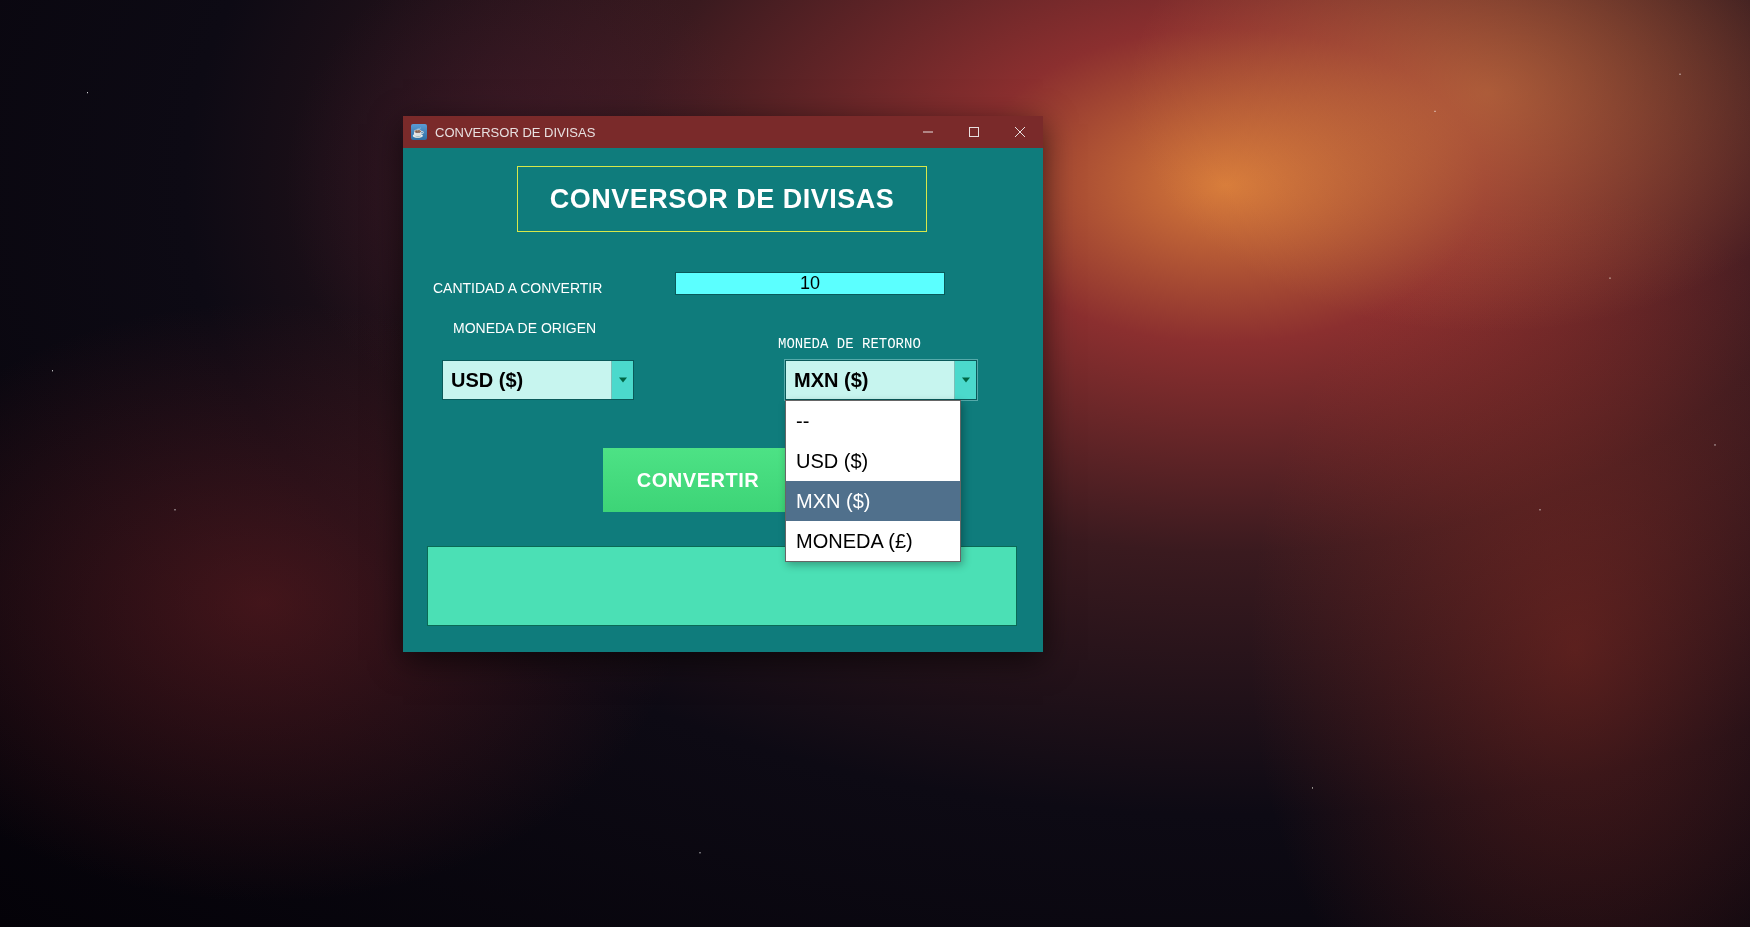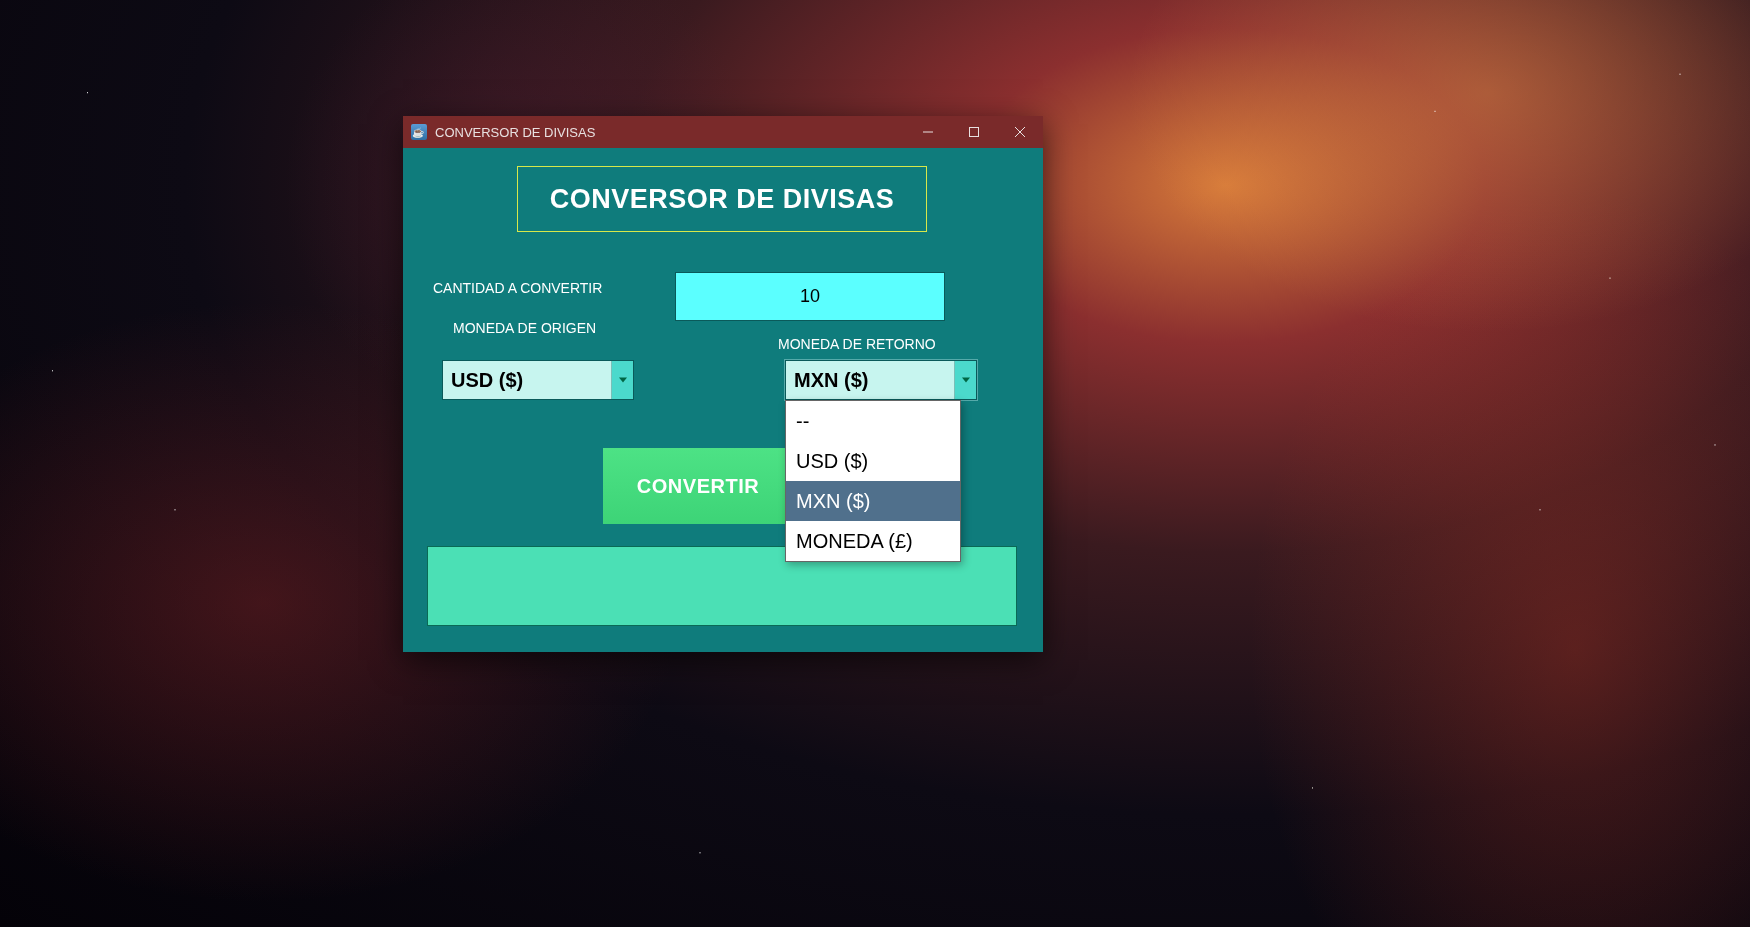--- a/index.html
+++ b/index.html
@@ -95,28 +95,28 @@
     letter-spacing: 0.5px;
   }
 
   .label {
     color: #ffffff;
     font-size: 14px;
     position: absolute;
   }
   .label-cantidad { left: 30px; top: 132px; }
   .label-origen   { left: 50px; top: 172px; }
-  .label-retorno  { left: 375px; top: 188px; }
+  .label-retorno  { left: 375px; top: 188px; font-family: Liberation Mono, monospace; }
 
   .amount-input {
     position: absolute;
     left: 272px;
     top: 124px;
     width: 270px;
-    height: 49px;
+    height: 23px;
     background: #5bffff;
     border: 1px solid #0a5a5a;
     text-align: center;
     font-size: 18px;
     font-family: inherit;
     color: #000;
   }
 
   .combo {
     position: absolute;
@@ -137,21 +137,21 @@
     width: 22px; height: 100%;
     border-left: 1px solid #7abfb8;
     background: #4bd9cc;
     display: flex; align-items: center; justify-content: center;
   }
   .combo .combo-arrow svg { width: 8px; height: 8px; fill: #064; }
 
   .convert-btn {
     position: absolute;
     left: 200px; top: 300px;
-    width: 190px; height: 76px;
+    width: 190px; height: 64px;
     background: linear-gradient(#4de285, #3dd477);
     border: none;
     color: #fff;
     font-size: 20px;
     font-weight: bold;
     letter-spacing: 0.5px;
   }
 
   .result-box {
     position: absolute;

